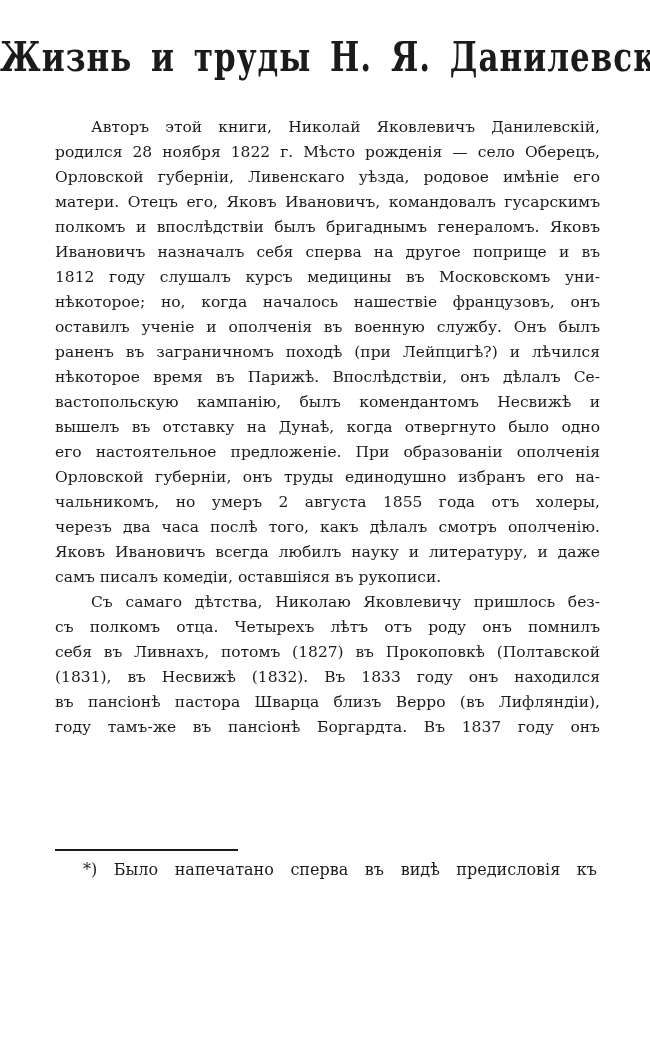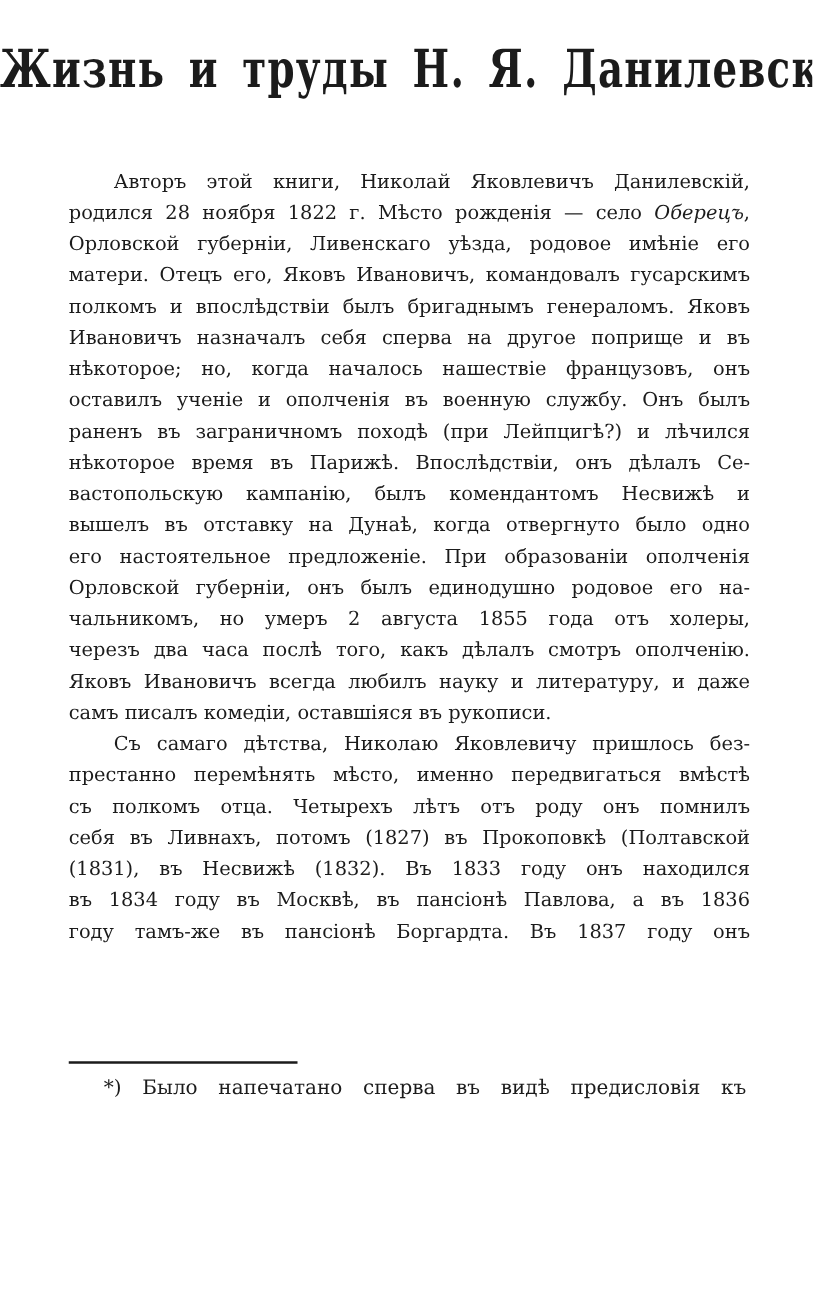--- a/index.html
+++ b/index.html
@@ -21,30 +21,30 @@
     white-space: nowrap;
   }
   .title-main {
     display: inline-block;
     transform: scaleY(1.35);
     transform-origin: center;
   }
 
   
   .body-text {
-    position: absolute; top: 133px; left: 55px; width: 545px;
+    position: absolute; top: 115px; left: 55px; width: 545px;
     font-size: 15.5px; line-height: 25px;
   }
   .line {
     height: 25px; overflow: hidden;
     text-align: justify; text-align-last: justify;
   }
   .line.indent { padding-left: 36px; }
   .line.para-end { text-align-last: left; }
-  .it { font-style: italic; }
+  .it { }
 
   
   .footnote-rule {
     position: absolute; top: 849px; left: 55px;
     width: 183px; height: 2px; background: var(--ink);
   }
   .footnote {
     position: absolute; top: 860px; left: 55px; width: 542px;
     box-sizing: border-box; padding-left: 28px;
     font-size: 16px; line-height: 20px;
@@ -59,38 +59,38 @@
 
   <h1 class="title"><span class="title-main">Жизнь и труды Н. Я. Данилевскаго</span></h1>
 
   <div class="body-text" id="body-block">
       <div class="line indent"><span>Авторъ этой книги, Николай Яковлевичъ Данилевскій,</span></div>
       <div class="line"><span>родился 28 ноября 1822 г. Мѣсто рожденія — село </span><span class="it">Оберецъ</span><span>,</span></div>
       <div class="line"><span>Орловской губерніи, Ливенскаго уѣзда, родовое имѣніе его</span></div>
       <div class="line"><span>матери. Отецъ его, Яковъ Ивановичъ, командовалъ гусарскимъ</span></div>
       <div class="line"><span>полкомъ и впослѣдствіи былъ бригаднымъ генераломъ. Яковъ</span></div>
       <div class="line"><span>Ивановичъ назначалъ себя сперва на другое поприще и въ</span></div>
+      <div class="line"><span>1812 году слушалъ курсъ медицины въ Московскомъ уни-</span></div>
       <div class="line"><span>нѣкоторое; но, когда началось нашествіе французовъ, онъ</span></div>
       <div class="line"><span>оставилъ ученіе и ополченія въ военную службу. Онъ былъ</span></div>
       <div class="line"><span>раненъ въ заграничномъ походѣ (при Лейпцигѣ?) и лѣчился</span></div>
       <div class="line"><span>нѣкоторое время въ Парижѣ. Впослѣдствіи, онъ дѣлалъ Се-</span></div>
       <div class="line"><span>вастопольскую кампанію, былъ комендантомъ Несвижѣ и</span></div>
       <div class="line"><span>вышелъ въ отставку на Дунаѣ, когда отвергнуто было одно</span></div>
       <div class="line"><span>его настоятельное предложеніе. При образованіи ополченія</span></div>
-      <div class="line"><span>Орловской губерніи, онъ былъ единодушно родовое его на-</span></div>
+      <div class="line"><span>Орловской губерніи, онъ труды единодушно избранъ его на-</span></div>
       <div class="line"><span>чальникомъ, но умеръ 2 августа 1855 года отъ холеры,</span></div>
       <div class="line"><span>черезъ два часа послѣ того, какъ дѣлалъ смотръ ополченію.</span></div>
       <div class="line"><span>Яковъ Ивановичъ всегда любилъ науку и литературу, и даже</span></div>
       <div class="line para-end"><span>самъ писалъ комедіи, оставшіяся въ рукописи.</span></div>
       <div class="line indent"><span>Съ самаго дѣтства, Николаю Яковлевичу пришлось без-</span></div>
-      <div class="line"><span>престанно перемѣнять мѣсто, именно передвигаться вмѣстѣ</span></div>
       <div class="line"><span>съ полкомъ отца. Четырехъ лѣтъ отъ роду онъ помнилъ</span></div>
       <div class="line"><span>себя въ Ливнахъ, потомъ (1827) въ Прокоповкѣ (Полтавской</span></div>
       <div class="line"><span>(1831), въ Несвижѣ (1832). Въ 1833 году онъ находился</span></div>
-      <div class="line"><span>въ 1834 году въ Москвѣ, въ пансіонѣ Павлова, а въ 1836</span></div>
+      <div class="line"><span>въ пансіонѣ пастора Шварца близъ Верро (въ Лифляндіи),</span></div>
       <div class="line"><span>году тамъ-же въ пансіонѣ Боргардта. Въ 1837 году онъ</span></div>
     </div>
 
   <div class="footnote-rule"></div>
 
   <div class="footnote">
     <span>*)</span>
     <span>Было напечатано сперва въ видѣ предисловія къ третьему изданію.</span>
   </div>
 

